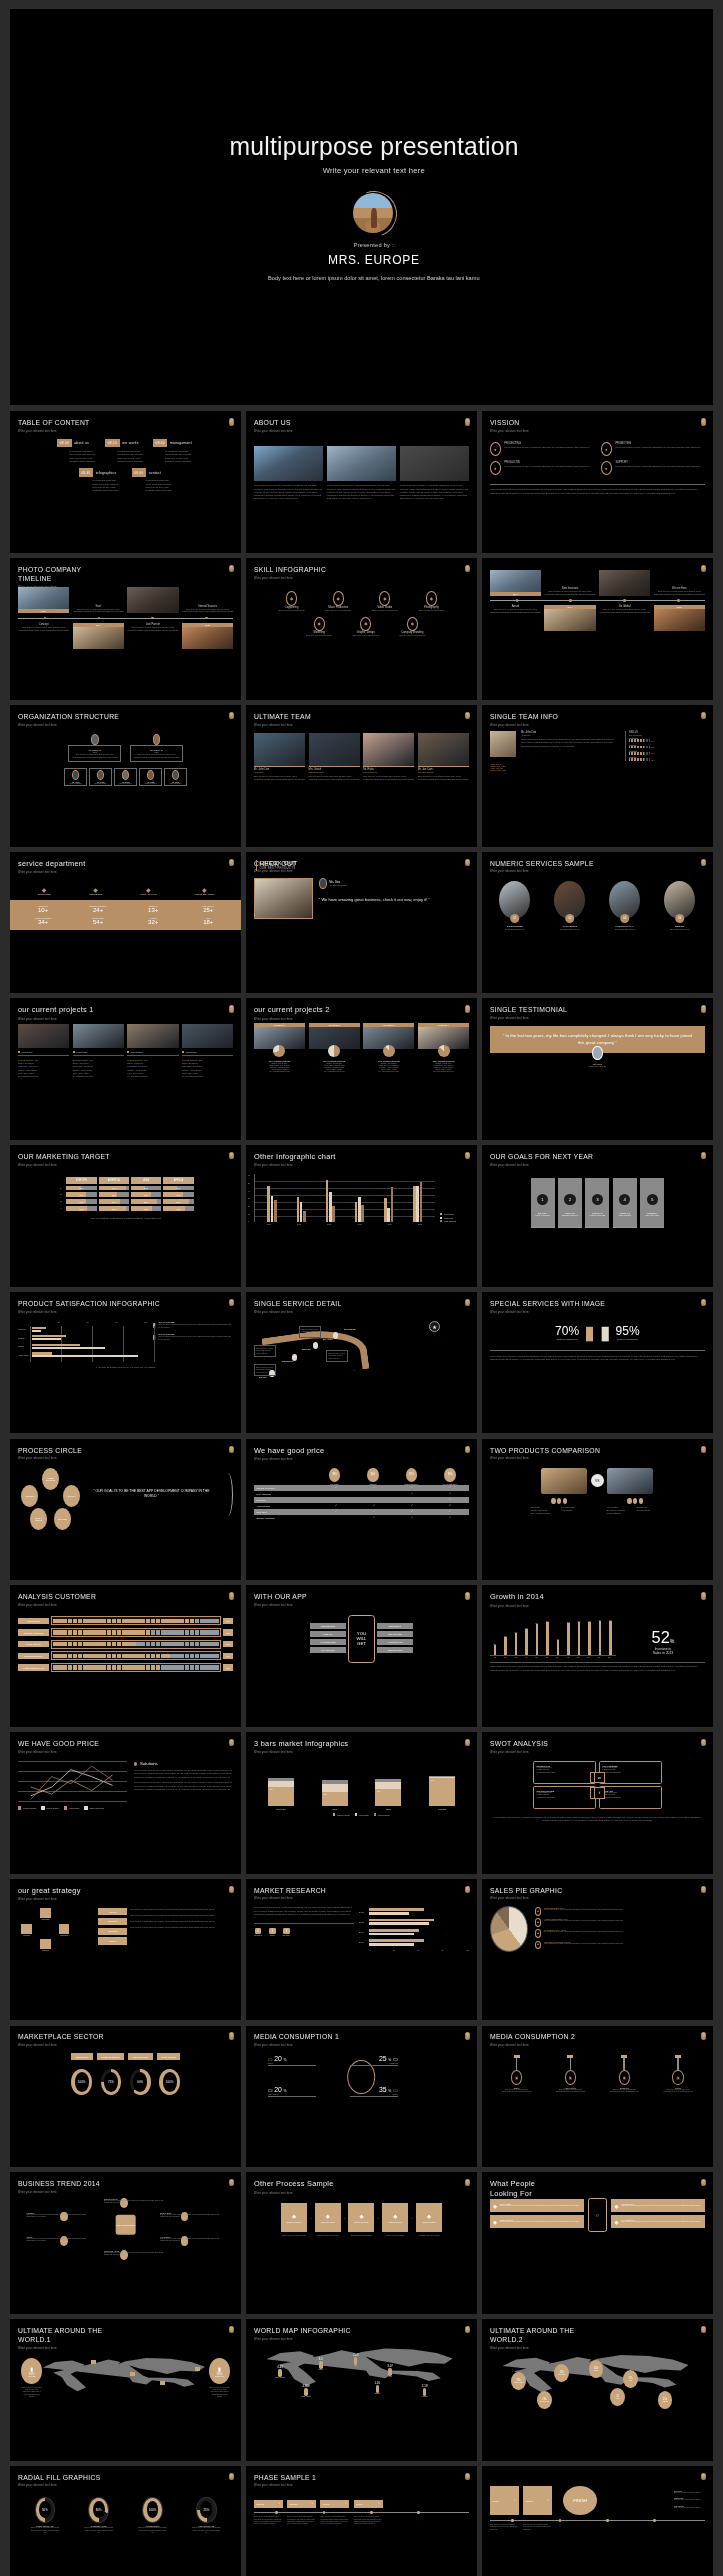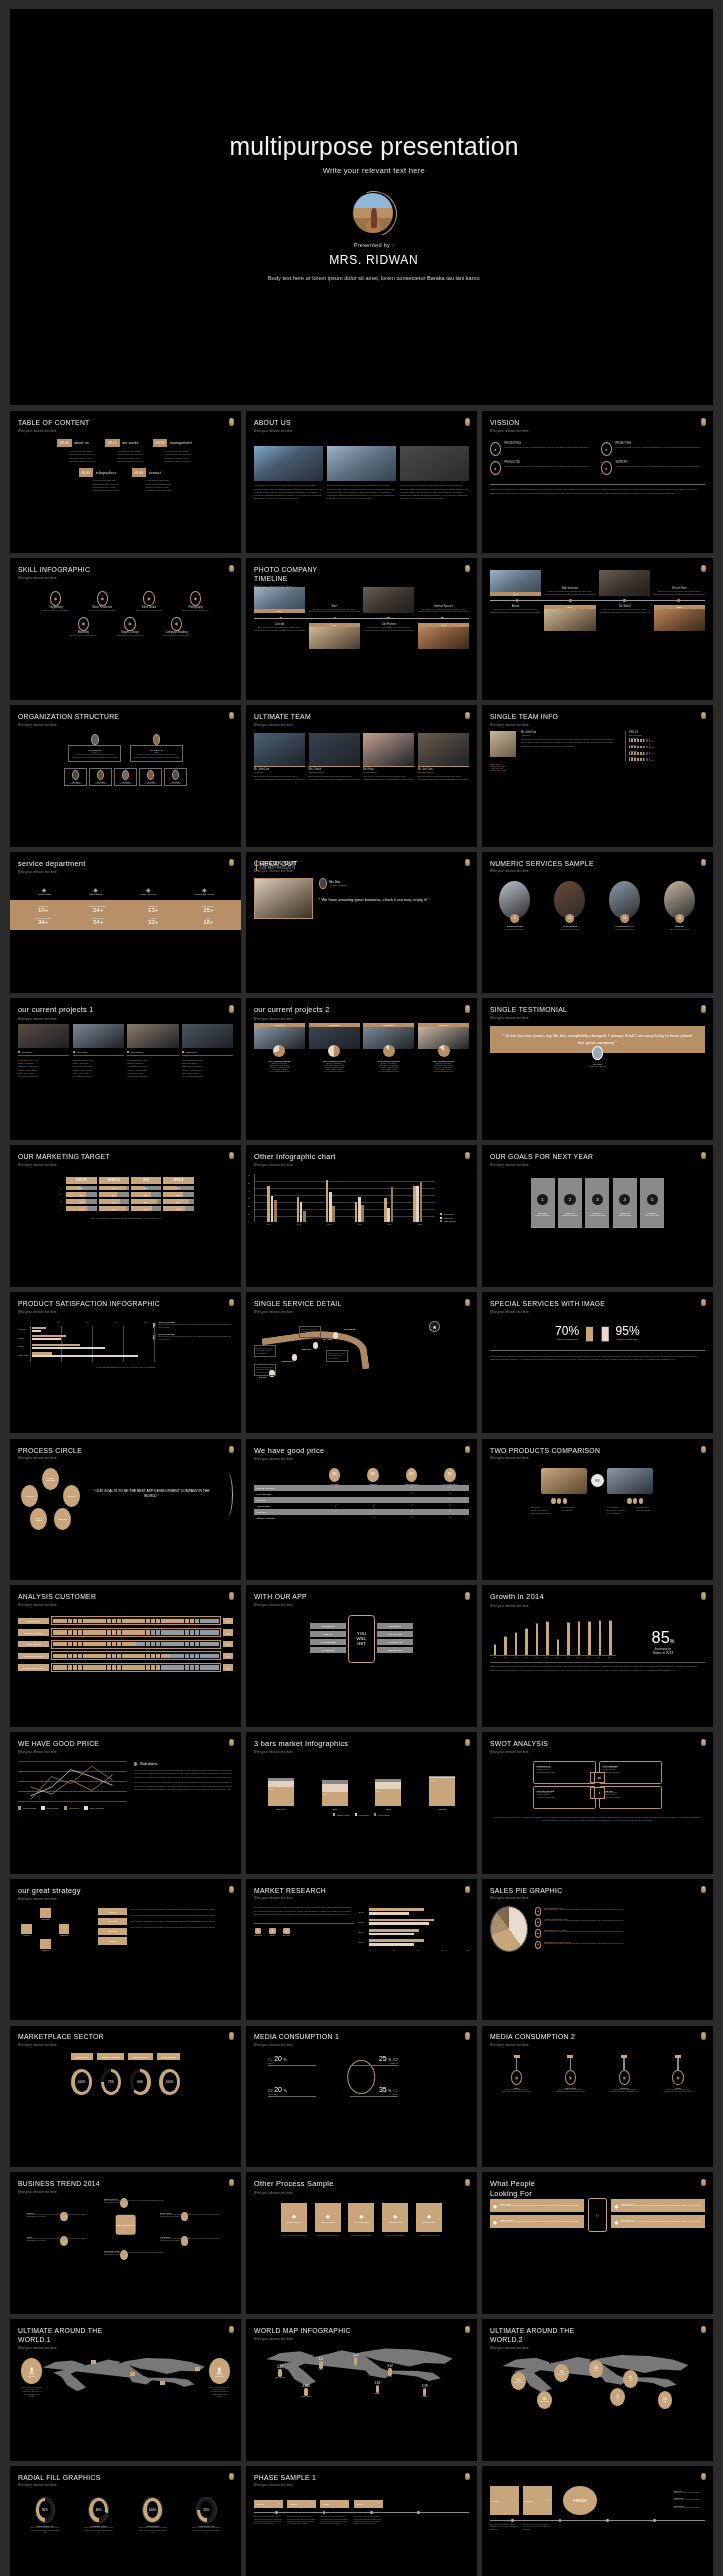--- a/index.html
+++ b/index.html
@@ -105,21 +105,21 @@
 <div class="page">
 
   <div class="hero">
     <div class="hero-title">multipurpose  presentation</div>
     <div class="hero-sub">Write your relevant  text here</div>
     <div class="avatar-wrap">
       <div class="avatar"></div>
       <div class="avatar-ring"></div>
     </div>
     <div class="presented">Presented by :</div>
-    <div class="hero-name">MRS. RIDWAN</div>
+    <div class="hero-name">MRS. EUROPE</div>
     <div class="hero-body">Body text here or lorem ipsum dolor sit amet,  lorem consectetur Baraka tau lani kamu</div>
   </div>
 
   <div class="grid" id="slide-grid">
       <div class="slide">
         <div class="s-title" style="white-space: pre-line;">TABLE OF CONTENT</div>
         <div class="s-sub">Write your relevant  text here</div>
         <div class="badge"></div>
         <div class="body-area">
           <div style="display:flex;gap:6.9px;justify-content:center;margin-top:5.2px;">
@@ -213,20 +213,64 @@
                 <div class="tiny">SUPPORT</div>
                 <div class="tiny2" style="margin-top: 0.9px;">Lorem ipsum dolor sit amet, consectetur adipiscing elit, sed diam nonummy nibh euismod tin</div>
               </div>
             </div>
           </div>
           <div style="border-top:0.3px solid #6b6b6b;margin:8.6px 0 3.4px;"></div>
           <div class="lorem">Lorem ipsum dolor sit amet, consectetur adipiscing elit, sed diam nonummy nibh euismod tincidunt ut laoreet dolore magna aliquam erat volutpat. Ut wisi enim ad minim veniam, quis nostrud exerci tation ullamcorper suscipit lobortis nisl ut aliquip ex ea commodo consequat. Duis autem vel eum iriure dolor in hendrerit in vulputate velit esse molestie consequat, vel illum dolore eu feugiat nulla facilisis at vero.</div>
         </div>
       </div>
       <div class="slide">
+        <div class="s-title" style="white-space: pre-line;">PHOTO COMPANY
+TIMELINE</div>
+        <div class="s-sub">Write your relevant  text here</div>
+        <div class="badge"></div>
+        <div class="body-area" style="top: 26px;">
+          <div style="display:flex;gap:3.4px;align-items:flex-end;height:29px;">
+            <div class="photo e" style="flex: 1 1 0%; height: 26px; position: relative;">
+              <div style="position: absolute; bottom: 0px; left: 0px; right: 0px; background: rgb(184, 144, 104); font-size: 2.2px; text-align: center; padding: 0.9px;">2008</div>
+            </div>
+            <div style="flex:1;text-align:center;">
+              <div class="tiny">Start</div>
+              <div class="tiny2" style="font-size: 1.9px;">Body text here or lorem ipsum dolor sit amet, lorem consectetur baraka amet ut nam tarataa ham tek tok bourget</div>
+            </div>
+            <div class="photo b" style="flex: 1 1 0%; height: 26px; position: relative;"></div>
+            <div style="flex:1;text-align:center;">
+              <div class="tiny">Internal Sources</div>
+              <div class="tiny2" style="font-size: 1.9px;">Body text here or lorem ipsum dolor sit amet, lorem consectetur baraka amet ut nam tarataa ham tek tok bourget</div>
+            </div>
+          </div>
+          <div style="border-top:0.6px solid #9a9a9a;margin:4.3px 0;position:relative;">
+            <div style="position:absolute;top:-1.7px;width:2.6px;height:2.6px;border-radius:50%;background:#b89068;left:12%;"></div>
+            <div style="position:absolute;top:-1.7px;width:2.6px;height:2.6px;border-radius:50%;background:#b89068;left:37%;"></div>
+            <div style="position:absolute;top:-1.7px;width:2.6px;height:2.6px;border-radius:50%;background:#b89068;left:62%;"></div>
+            <div style="position:absolute;top:-1.7px;width:2.6px;height:2.6px;border-radius:50%;background:#b89068;left:87%;"></div>
+          </div>
+          <div style="display:flex;gap:3.4px;align-items:flex-start;">
+            <div style="flex:1;text-align:center;">
+              <div class="tiny">Concept</div>
+              <div class="tiny2" style="font-size: 1.9px;">Body text here or lorem ipsum dolor sit amet, lorem consectetur baraka amet ut nam tarataa ham tek tok bourget</div>
+            </div>
+            <div class="photo f" style="flex: 1 1 0%; height: 26px; position: relative;">
+              <div style="position: absolute; top: 0px; left: 0px; right: 0px; background: rgb(184, 144, 104); font-size: 2.2px; text-align: center; padding: 0.9px;">2009</div>
+            </div>
+            <div style="flex:1;text-align:center;">
+              <div class="tiny">Join Partner</div>
+              <div class="tiny2" style="font-size: 1.9px;">Body text here or lorem ipsum dolor sit amet, lorem consectetur baraka amet ut nam tarataa ham tek tok bourget</div>
+            </div>
+            <div class="photo d" style="flex: 1 1 0%; height: 26px; position: relative;">
+              <div style="position: absolute; top: 0px; left: 0px; right: 0px; background: rgb(184, 144, 104); font-size: 2.2px; text-align: center; padding: 0.9px;">2011</div>
+            </div>
+          </div>
+        </div>
+      </div>
+      <div class="slide">
         <div class="s-title" style="white-space: pre-line;">SKILL INFOGRAPHIC</div>
         <div class="s-sub">Write your relevant  text here</div>
         <div class="badge"></div>
         <div class="body-area">
           <div style="display:flex;gap:8.6px;justify-content:center;margin-top:10.3px;">
             <div style="text-align:center;width:38px;">
               <div class="skillc flexc" style="margin: 0px auto; color: rgb(184, 144, 104); font-size: 4.3px;">◆</div>
               <div class="tiny">Copywriting</div>
               <div class="tiny2" style="font-size: 1.9px;">Body text here or lorelorelorem</div>
             </div>
@@ -254,64 +298,20 @@
             </div>
             <div style="text-align:center;width:38px;">
               <div class="skillc flexc" style="margin: 0px auto; color: rgb(184, 144, 104); font-size: 4.3px;">◆</div>
               <div class="tiny">Graphic Design</div>
               <div class="tiny2" style="font-size: 1.9px;">Body text here or lorelorelorem</div>
             </div>
             <div style="text-align:center;width:38px;">
               <div class="skillc flexc" style="margin: 0px auto; color: rgb(184, 144, 104); font-size: 4.3px;">◆</div>
               <div class="tiny">Company Branding</div>
               <div class="tiny2" style="font-size: 1.9px;">Body text here or lorelorelorem</div>
-            </div>
-          </div>
-        </div>
-      </div>
-      <div class="slide">
-        <div class="s-title" style="white-space: pre-line;">PHOTO COMPANY
-TIMELINE</div>
-        <div class="s-sub">Write your relevant  text here</div>
-        <div class="badge"></div>
-        <div class="body-area" style="top: 26px;">
-          <div style="display:flex;gap:3.4px;align-items:flex-end;height:29px;">
-            <div class="photo e" style="flex: 1 1 0%; height: 26px; position: relative;">
-              <div style="position: absolute; bottom: 0px; left: 0px; right: 0px; background: rgb(184, 144, 104); font-size: 2.2px; text-align: center; padding: 0.9px;">2008</div>
-            </div>
-            <div style="flex:1;text-align:center;">
-              <div class="tiny">Start</div>
-              <div class="tiny2" style="font-size: 1.9px;">Body text here or lorem ipsum dolor sit amet, lorem consectetur baraka amet ut nam tarataa ham tek tok bourget</div>
-            </div>
-            <div class="photo b" style="flex: 1 1 0%; height: 26px; position: relative;"></div>
-            <div style="flex:1;text-align:center;">
-              <div class="tiny">Internal Sources</div>
-              <div class="tiny2" style="font-size: 1.9px;">Body text here or lorem ipsum dolor sit amet, lorem consectetur baraka amet ut nam tarataa ham tek tok bourget</div>
-            </div>
-          </div>
-          <div style="border-top:0.6px solid #9a9a9a;margin:4.3px 0;position:relative;">
-            <div style="position:absolute;top:-1.7px;width:2.6px;height:2.6px;border-radius:50%;background:#b89068;left:12%;"></div>
-            <div style="position:absolute;top:-1.7px;width:2.6px;height:2.6px;border-radius:50%;background:#b89068;left:37%;"></div>
-            <div style="position:absolute;top:-1.7px;width:2.6px;height:2.6px;border-radius:50%;background:#b89068;left:62%;"></div>
-            <div style="position:absolute;top:-1.7px;width:2.6px;height:2.6px;border-radius:50%;background:#b89068;left:87%;"></div>
-          </div>
-          <div style="display:flex;gap:3.4px;align-items:flex-start;">
-            <div style="flex:1;text-align:center;">
-              <div class="tiny">Concept</div>
-              <div class="tiny2" style="font-size: 1.9px;">Body text here or lorem ipsum dolor sit amet, lorem consectetur baraka amet ut nam tarataa ham tek tok bourget</div>
-            </div>
-            <div class="photo f" style="flex: 1 1 0%; height: 26px; position: relative;">
-              <div style="position: absolute; top: 0px; left: 0px; right: 0px; background: rgb(184, 144, 104); font-size: 2.2px; text-align: center; padding: 0.9px;">2009</div>
-            </div>
-            <div style="flex:1;text-align:center;">
-              <div class="tiny">Join Partner</div>
-              <div class="tiny2" style="font-size: 1.9px;">Body text here or lorem ipsum dolor sit amet, lorem consectetur baraka amet ut nam tarataa ham tek tok bourget</div>
-            </div>
-            <div class="photo d" style="flex: 1 1 0%; height: 26px; position: relative;">
-              <div style="position: absolute; top: 0px; left: 0px; right: 0px; background: rgb(184, 144, 104); font-size: 2.2px; text-align: center; padding: 0.9px;">2011</div>
             </div>
           </div>
         </div>
       </div>
       <div class="slide">
         <div class="badge"></div>
         <div class="body-area" style="top: 8.6px;">
           <div style="display:flex;gap:3.4px;align-items:flex-end;height:29px;">
             <div class="photo e" style="flex: 1 1 0%; height: 26px; position: relative;">
               <div style="position: absolute; bottom: 0px; left: 0px; right: 0px; background: rgb(184, 144, 104); font-size: 2.2px; text-align: center; padding: 0.9px;">2012</div>
@@ -1546,21 +1546,21 @@
                 <div style="font-size: 1.5px; color: rgb(187, 187, 187);">93%</div>
                 <div style="width:2.9px;height:34px;background:#c9a57c;"></div>
               </div>
               <div style="display:flex;flex-direction:column;align-items:center;height:100%;justify-content:flex-end;flex:1;">
                 <div style="font-size: 1.5px; color: rgb(187, 187, 187);">95%</div>
                 <div style="width:2.9px;height:34px;background:#c9a57c;"></div>
               </div>
             </div>
             <div style="flex:1;text-align:center;">
               <div style="display:flex;align-items:baseline;justify-content:center;">
-                <div style="font-size: 16.4px; color: rgb(255, 255, 255);">85</div>
+                <div style="font-size: 16.4px; color: rgb(255, 255, 255);">52</div>
                 <div style="font-size: 5.2px; color: rgb(255, 255, 255);">%</div>
               </div>
               <div style="font-size: 3.4px; color: rgb(221, 221, 221); white-space: pre-line; line-height: 1.3;">Increase in
 Sales in 2013</div>
             </div>
           </div>
           <div style="display:flex;justify-content:space-between;width:58%;margin-top:0.9px;">
             <div style="font-size: 1.6px; color: rgb(154, 154, 154); flex: 1 1 0%; text-align: center;">Jan</div>
             <div style="font-size: 1.6px; color: rgb(154, 154, 154); flex: 1 1 0%; text-align: center;">Feb</div>
             <div style="font-size: 1.6px; color: rgb(154, 154, 154); flex: 1 1 0%; text-align: center;">Mar</div>

